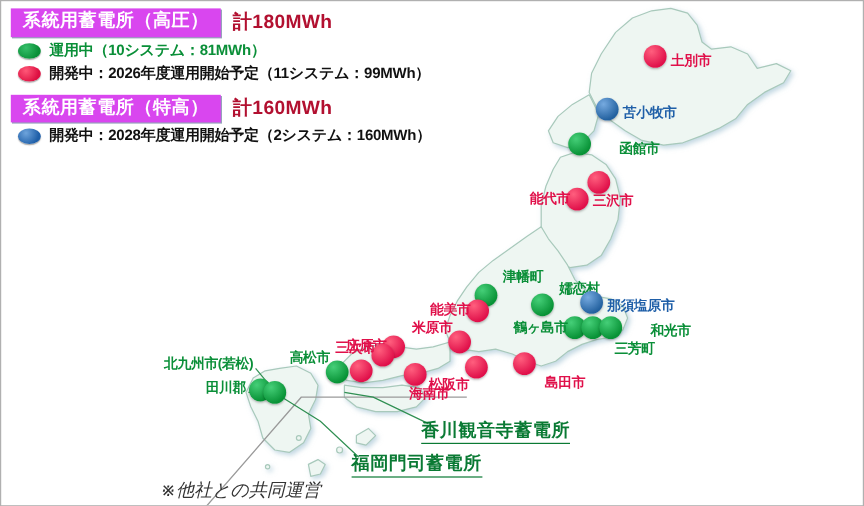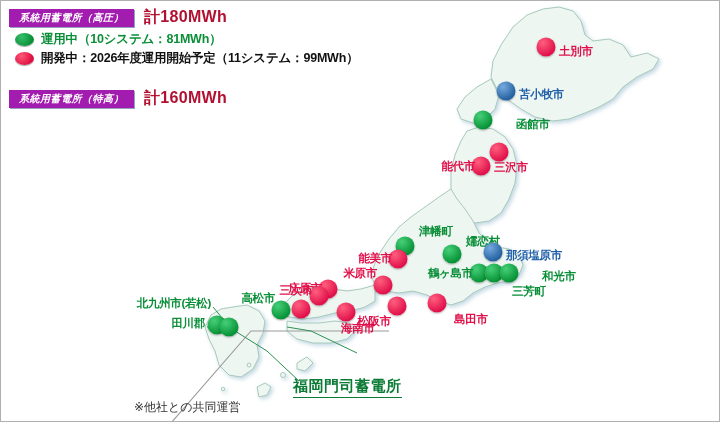--- a/index.html
+++ b/index.html
@@ -4,23 +4,23 @@
 <style>
   html,body{margin:0;padding:0;background:#fff;}
   body{font-family:"Liberation Sans","DejaVu Sans",sans-serif;}
   #canvas{position:relative;width:720px;height:422px;background:#ffffff;
     border:1px solid #b0b0b0;box-sizing:border-box;overflow:hidden;}
 
   
   #legend{position:absolute;left:8px;top:6px;width:420px;}
   .legend-block{margin-bottom:2px;}
   .legend-head{display:flex;align-items:center;gap:10px;margin-bottom:3px;}
-  .cat-bar{background:#a21caf;color:#fff;font-weight:bold;font-size:10px;
+  .cat-bar{background:#d946ef;color:#fff;font-weight:bold;font-size:15px;
     padding:3px 10px 4px 10px;letter-spacing:.5px;line-height:1.1;
-    box-shadow:1px 1px 0 #96a2bb;font-style:italic;}
+    box-shadow:1px 1px 0 #96a2bb;}
   .cat-total{color:#b21030;font-weight:bold;font-size:16px;letter-spacing:.3px;}
   .legend-row{display:flex;align-items:center;gap:7px;margin:2px 0 2px 6px;}
   .dot{width:19px;height:13px;border-radius:50%;flex:none;
     box-shadow:0 1px 1px rgba(0,0,0,.35);}
   .dot.green{background:radial-gradient(circle at 35% 30%,#35c06a,#0a8f38 70%);}
   .dot.red{background:radial-gradient(circle at 35% 30%,#ff5878,#dd0f41 70%);}
   .dot.blue{background:radial-gradient(circle at 35% 30%,#6ea4dc,#1f5fa8 70%);}
   .legend-text{font-size:12.5px;font-weight:bold;letter-spacing:-.2px;white-space:nowrap;text-align:center;}
   .legend-text.green{color:#0a8f38;}
   .legend-text.dark{color:#111;}
@@ -40,21 +40,21 @@
     letter-spacing:-.3px;transform:translateY(-50%);}
   .mlabel.green{color:#0a8f38;padding-left:20px;}
   .mlabel.red{color:#e0104a;}
   .mlabel.blue{color:#1f5fa8;}
   .mlabel.r{transform:translate(-100%,-50%);}
 
   
   .callout{position:absolute;font-size:15px;font-weight:bold;color:#0a7a34;
     white-space:nowrap;border-bottom:1.5px solid #0a7a34;padding-bottom:1px;
     letter-spacing:.5px;}
-  .note{position:absolute;font-size:12px;color:#333;white-space:nowrap;}
+  .note{position:absolute;font-size:15px;color:#333;white-space:nowrap;font-style:italic;}
 </style>
 </head>
 <body>
 
 <div id="canvas">
 
   <div id="legend">
 
     <div class="legend-block">
       <div class="legend-head">
@@ -64,24 +64,28 @@
       <div class="legend-row">
         <div class="dot green"></div>
         <div class="legend-text green">運用中（10システム：81MWh）</div>
       </div>
       <div class="legend-row">
         <div class="dot red"></div>
         <div class="legend-text dark">開発中：2026年度運用開始予定（11システム：99MWh）</div>
       </div>
     </div>
 
-    <div class="legend-block" style="margin-top:21px;">
+    <div class="legend-block" style="margin-top:9px;">
       <div class="legend-head">
         <div class="cat-bar">系統用蓄電所（特高）</div>
         <div class="cat-total">計160MWh</div>
+      </div>
+      <div class="legend-row">
+        <div class="dot blue"></div>
+        <div class="legend-text dark">開発中：2028年度運用開始予定（2システム：160MWh）</div>
       </div>
     </div>
 
   </div>
 
   <div id="map">
 
     <svg width="560" height="422" viewBox="0 0 560 422">
       <defs>
         <filter id="shadow" x="-20%" y="-20%" width="150%" height="150%">
@@ -175,19 +179,20 @@
         <div class="mlabel green r" style="left: 114px; top: 297px;">高松市</div>
         <div class="marker red" style="left: 140px; top: 308px;"></div>
         <div class="marker red" style="left: 185px; top: 311px;"></div>
         <div class="mlabel red" style="left: 180px; top: 327px;">海南市</div>
         <div class="marker green" style="left: 56px; top: 324px;"></div>
         <div class="mlabel green r" style="left: 50px; top: 302px;">北九州市(若松)</div>
         <div class="marker green" style="left: 68px; top: 326px;"></div>
         <div class="mlabel green r" style="left: 44px; top: 322px;">田川郡</div>
       </div>
 
+    <div class="callout" style="left:190px;top:348px;">香川観音寺蓄電所</div>
     <div class="callout" style="left:132px;top:376px;">福岡門司蓄電所</div>
 
   </div>
 
   <div class="note" style="left:133px;top:398px;">※他社との共同運営</div>
 
 </div>
 
 </body></html>

